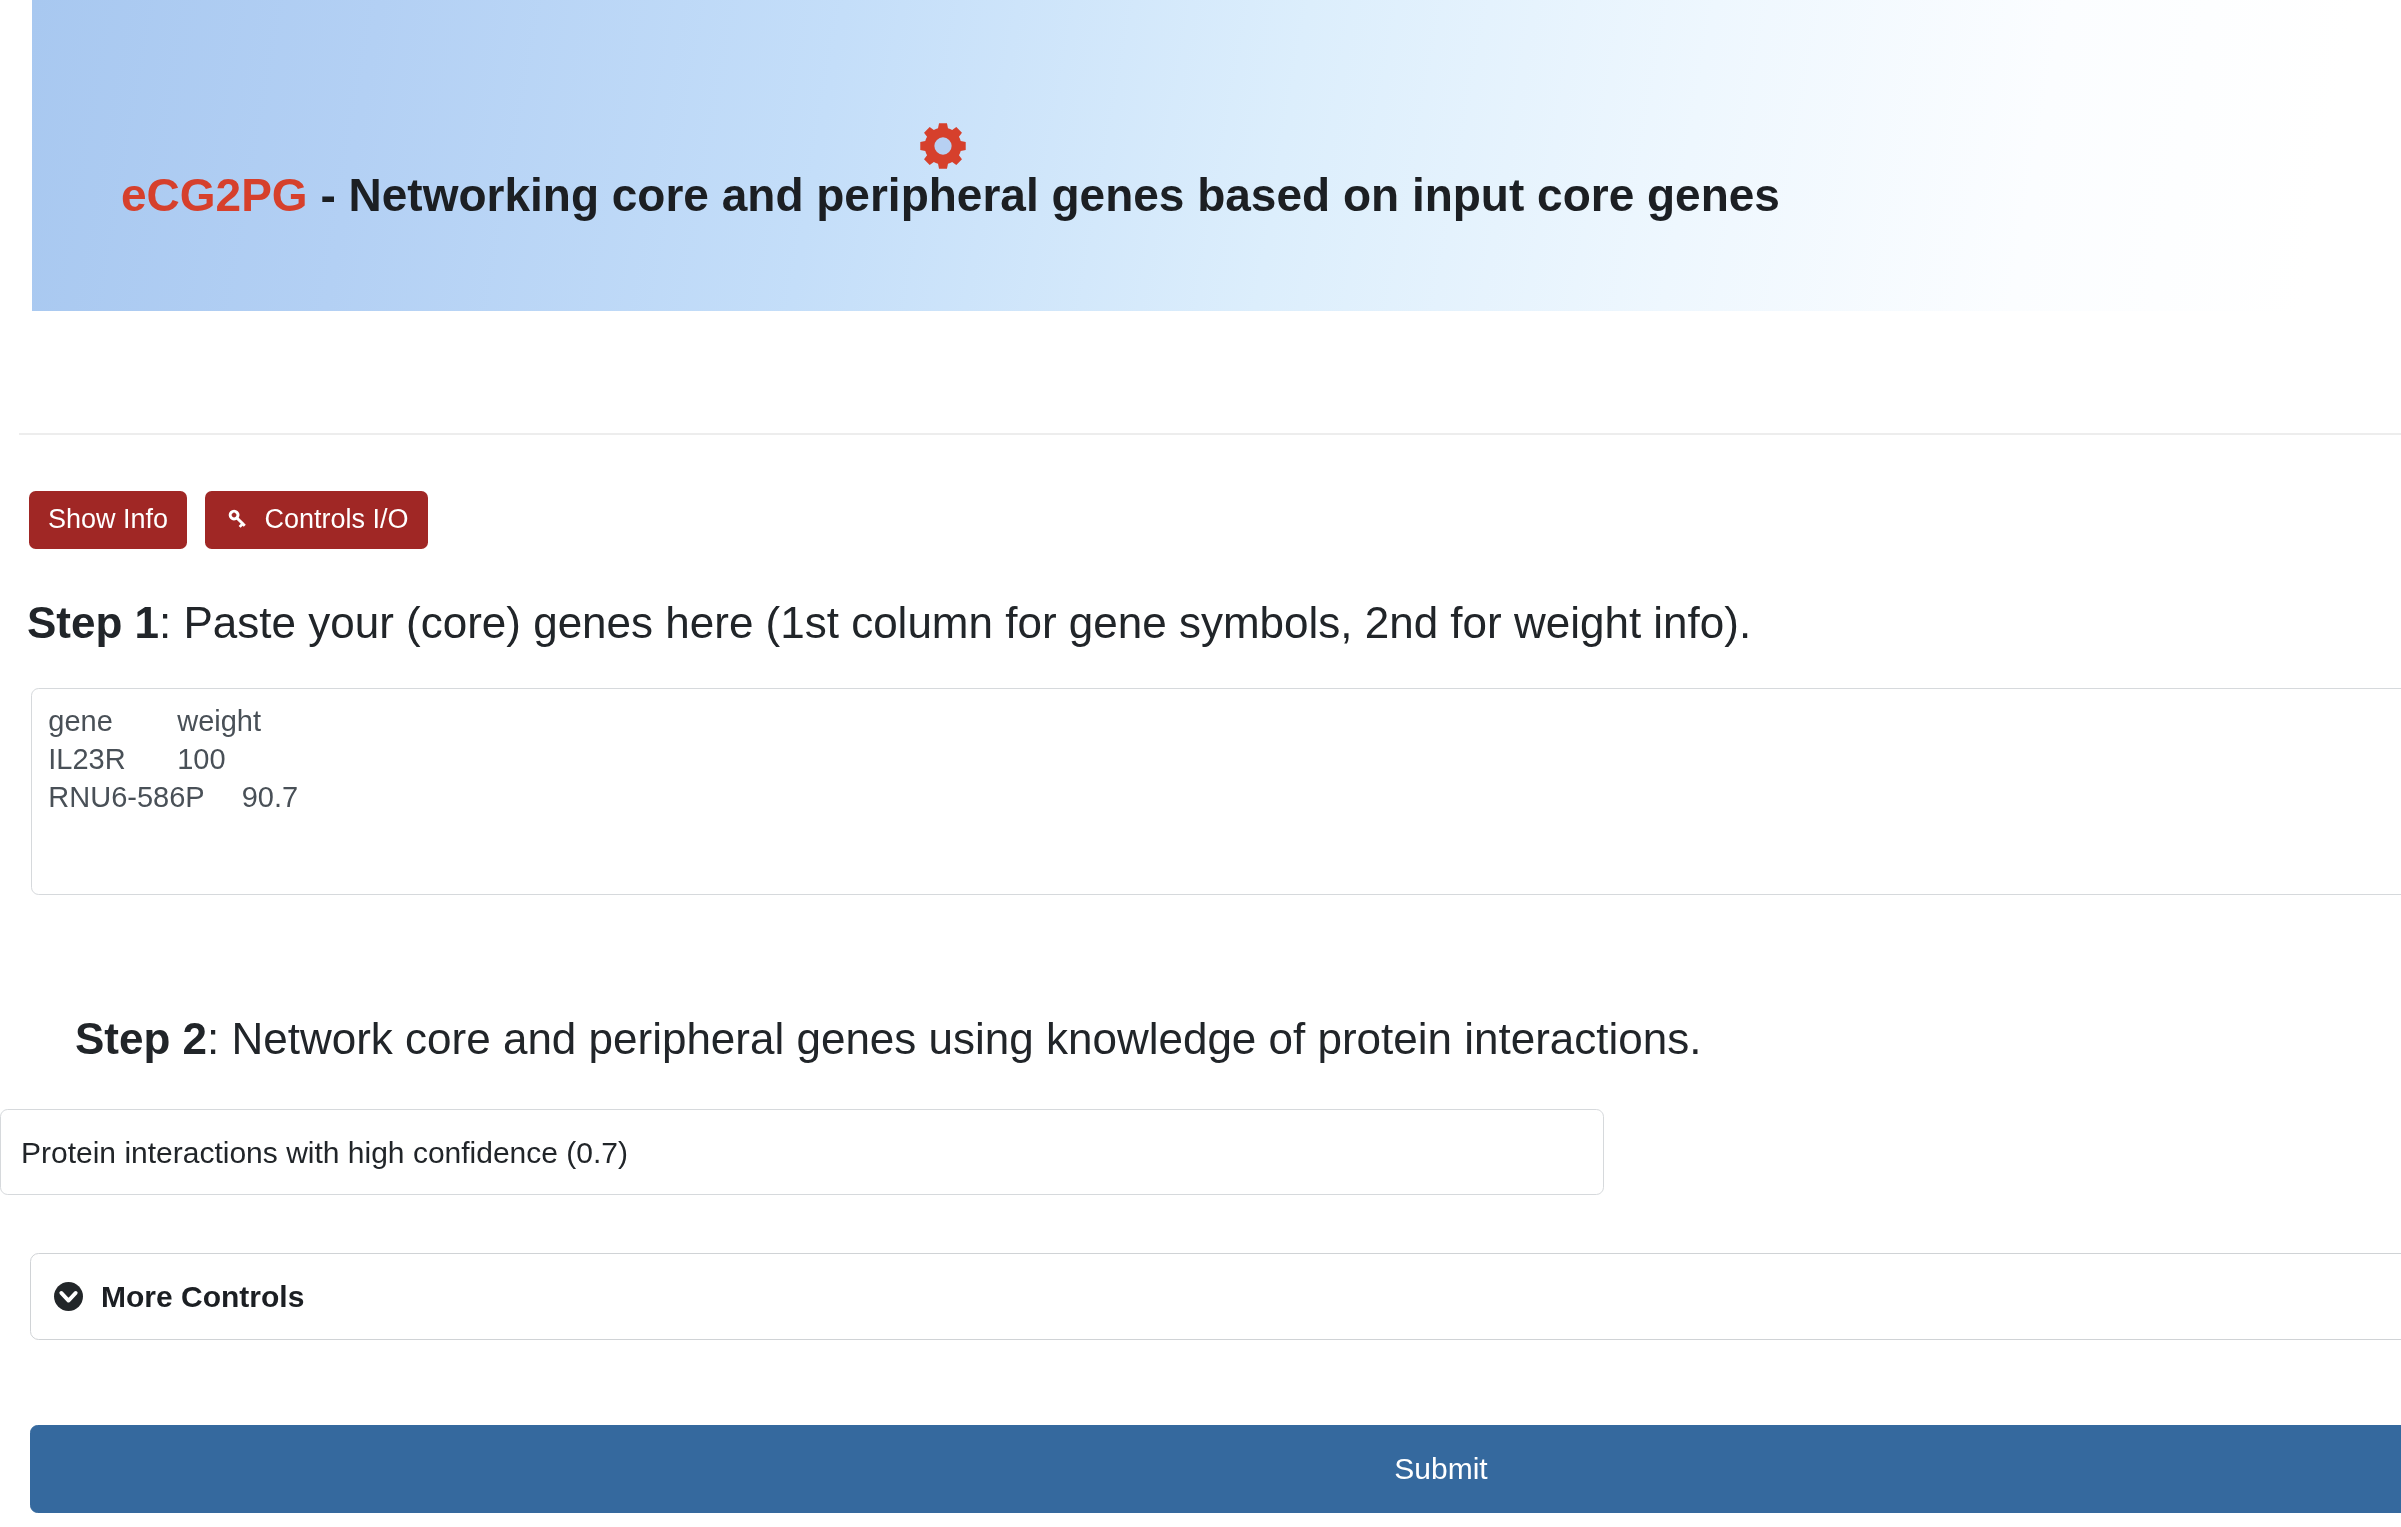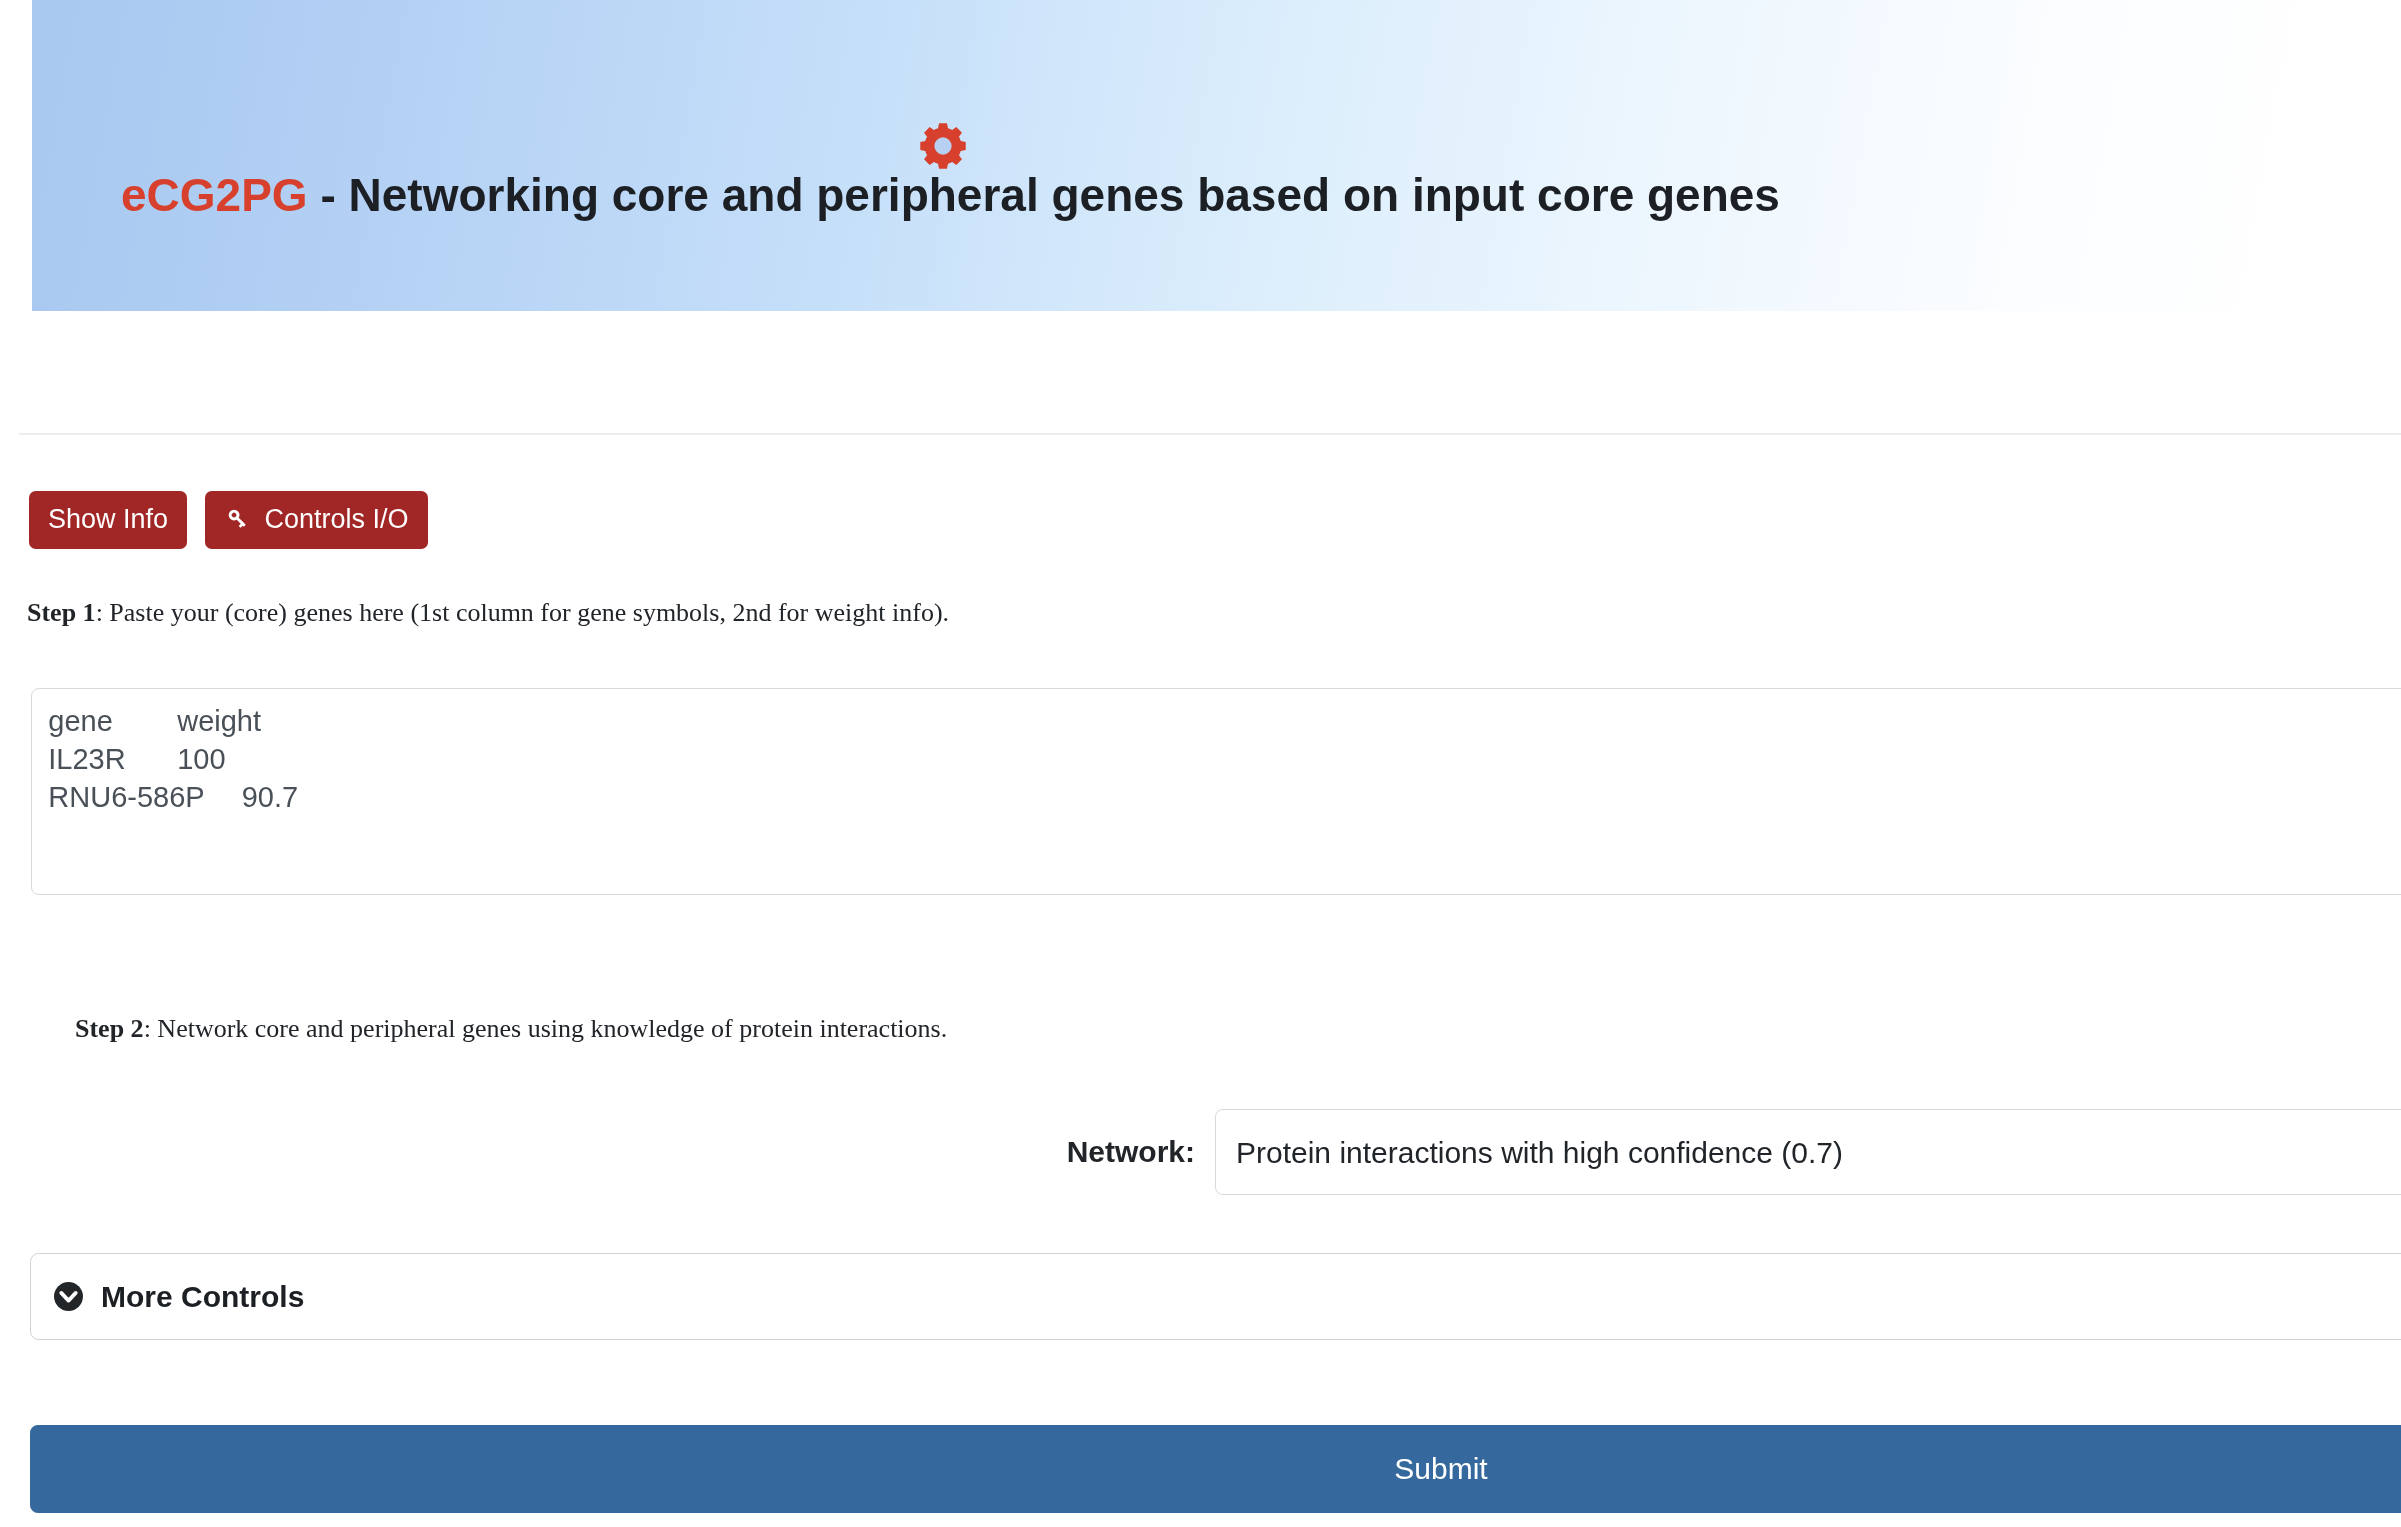--- a/index.html
+++ b/index.html
@@ -84,25 +84,24 @@
     gap: 12.5px;
     cursor: pointer;
     white-space: nowrap;
   }
   .key-icon { display: block; width: 28px; height: 28px; flex: 0 0 auto; }
 
   
   .step-label {
     position: absolute;
     left: 27px;
-    font-size: 26px;
+    font-size: 44px;
     line-height: 1.1;
     color: #212529;
     white-space: nowrap;
-    font-family: Liberation Serif, serif;
   }
   .step-label .strong { font-weight: bold; }
   #step1-label { top: 599px; }
   #step2-label { top: 1015px; margin-left: 48px; }
 
   
   .gene-textarea {
     position: absolute;
     left: 31px;
     top: 688px;
@@ -251,21 +250,20 @@
 
 <textarea class="gene-textarea" spellcheck="false" placeholder="" style="">gene	weight
 IL23R	100
 RNU6-586P	90.7</textarea>
 
 <div class="step-label" id="step2-label">
   <span class="strong">Step 2</span><span>: Network core and peripheral genes using knowledge of protein interactions.</span>
 </div>
 
 <div class="select-row">
-  <div class="select-label">Network:</div>
   <div class="select-wrap">
     <select class="network-select">
       <option>Protein interactions with high confidence (0.7)</option>
     </select>
     <span>
       
     </span>
   </div>
 </div>
 

